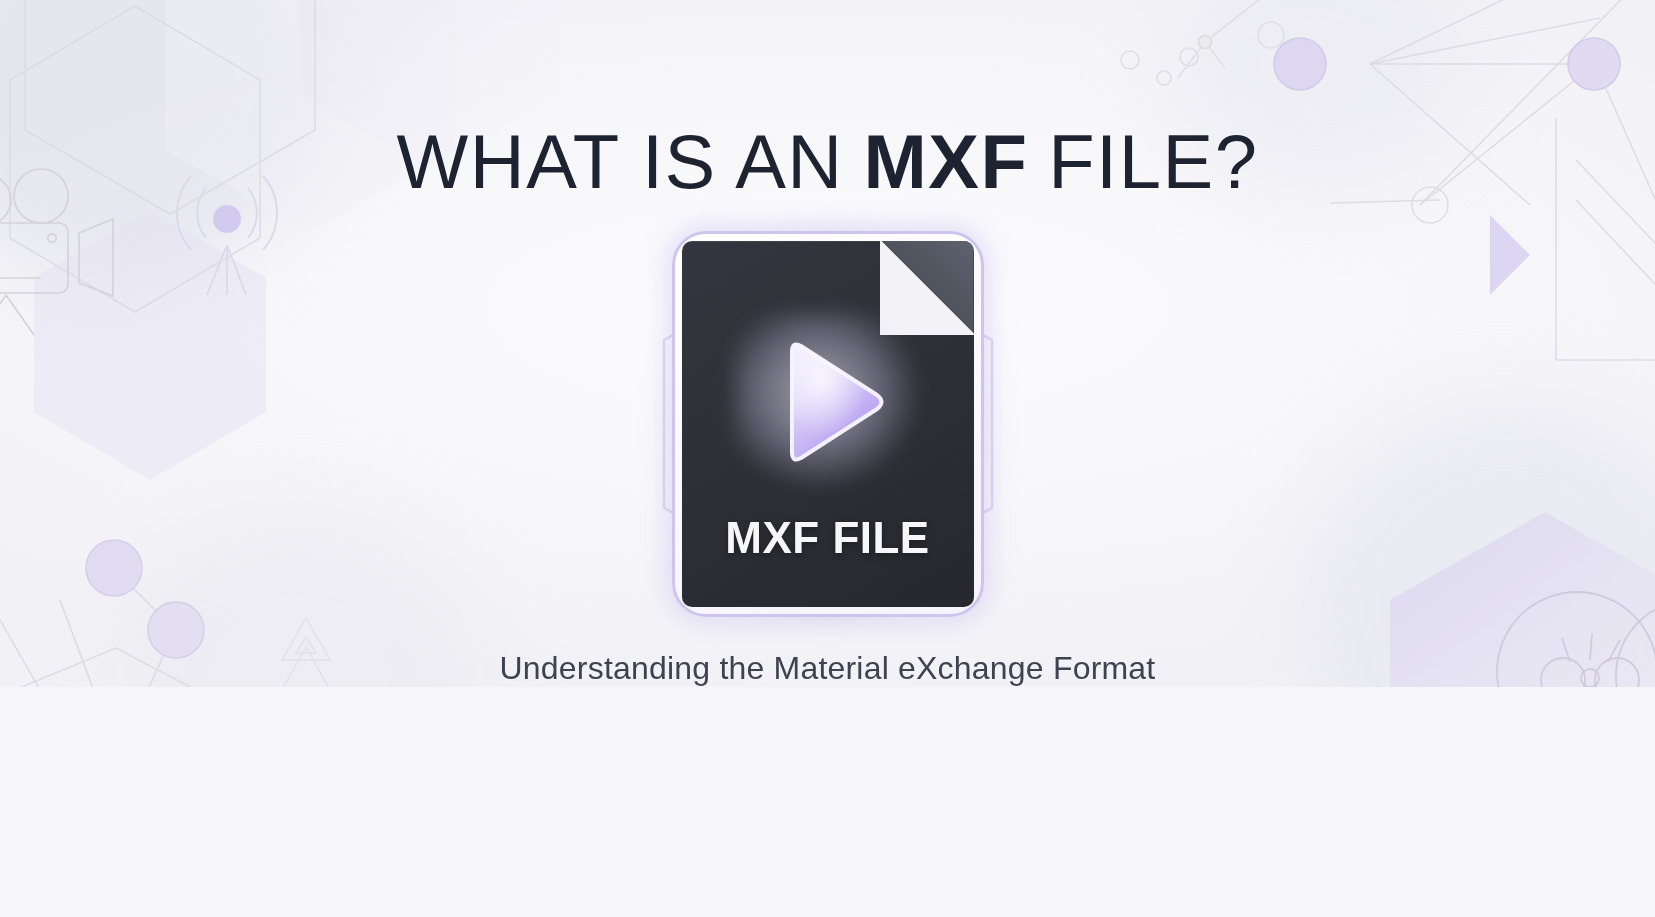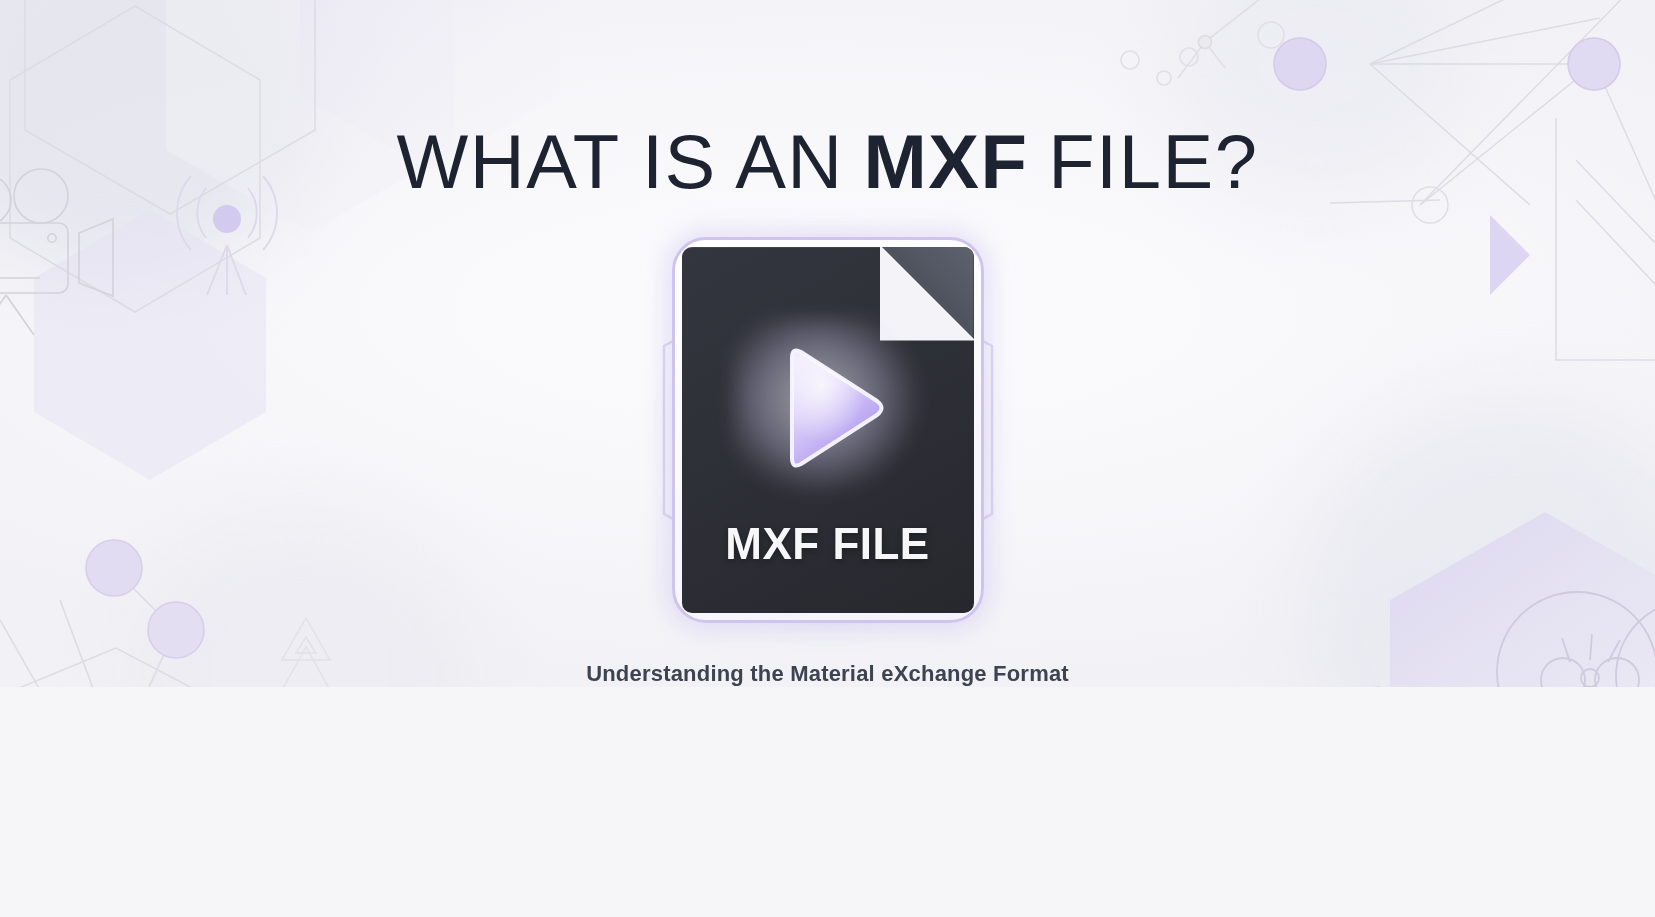--- a/index.html
+++ b/index.html
@@ -140,22 +140,22 @@
     font-size:44px;
     font-weight:bold;
     letter-spacing:.5px;
     color:#f7f7fa;
     font-family:"Liberation Sans Narrow","Liberation Sans", sans-serif;
     text-shadow:0 2px 6px rgba(0,0,0,.35);
   }
 
   .subtitle {
     margin-top:34px;
-    font-size:22px;
-    font-weight:700;
+    font-size:32px;
+    font-weight:400;
     color:#3d4351;
     letter-spacing:.2px;
     white-space:nowrap;
   }
 </style>
 </head>
 <body>
 
 <div id="stage">
 

